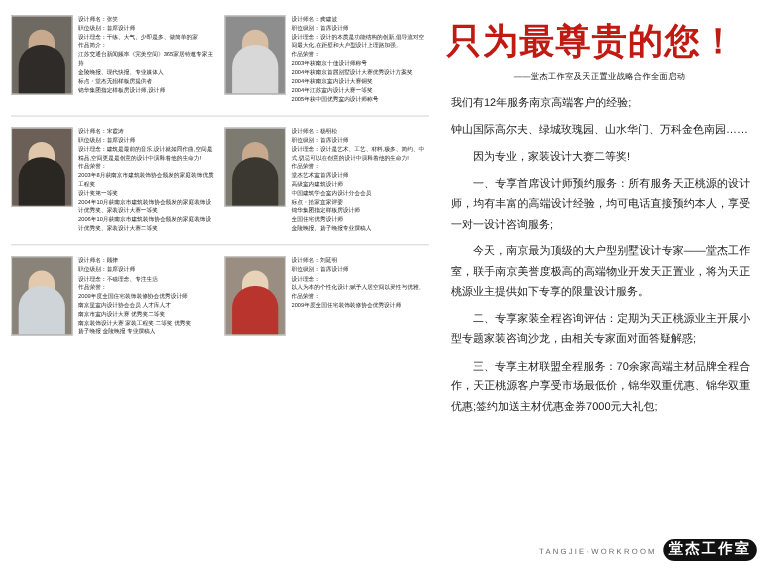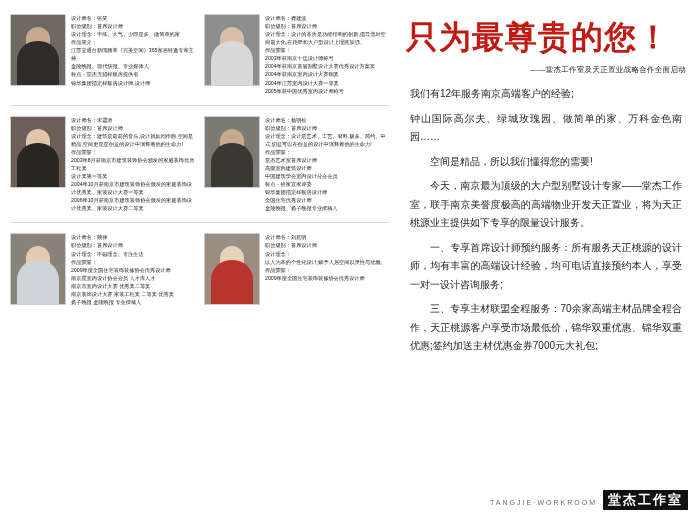--- a/index.html
+++ b/index.html
@@ -126,21 +126,21 @@
     line-height: 1.1;
     margin: 4px 0 2px 2px;
     white-space: nowrap;
   }
   .headline .excl {
     color: #c01a13;
   }
   .subhead {
     font-size: 7.5px;
     color: #222;
-    text-align: right;
+    text-align: center;
     margin: 10px 0 10px 0;
     letter-spacing: 0.3px;
   }
   .body-copy {
     font-size: 10px;
     line-height: 1.85;
     color: #1d1d1d;
     text-align: justify;
     padding: 0 4px 0 6px;
   }
@@ -169,20 +169,21 @@
   }
   .logo-cn {
     background: #111;
     color: #fff;
     font-family: "DejaVu Serif", serif;
     font-size: 13px;
     font-weight: bold;
     padding: 3px 5px 4px 5px;
     letter-spacing: 2px;
     line-height: 1;
+    border-radius: 10px;
   }
   .footer-bar {
     position: absolute;
     left: 0;
     right: 0;
     bottom: 0;
     height: 4px;
     background: #ffffff;
   }
 </style>
@@ -307,24 +308,25 @@
       </div>
 
     </div>
   </div>
 
   <div class="right-panel">
     <div class="headline"><span>只为最尊贵的您</span><span class="excl">！</span></div>
     <div class="subhead">——堂杰工作室及天正置业战略合作全面启动</div>
     <div class="body-copy">
       <p class="noindent">我们有12年服务南京高端客户的经验;</p>
-      <p class="noindent">钟山国际高尔夫、绿城玫瑰园、做简单的家、万科金色南园……</p>
-      <p>空间是精品，所以我们懂得您的需要!</p>
+      <p class="noindent">钟山国际高尔夫、绿城玫瑰园、山水华门、万科金色南园……</p>
+      <p>因为专业，家装设计大赛二等奖!</p>
+      <p>一、专享首席设计师预约服务：所有服务天正桃源的设计师，均有丰富的高端设计经验，均可电话直接预约本人，享受一对一设计咨询服务;</p>
       <p>今天，南京最为顶级的大户型别墅设计专家——堂杰工作室，联手南京美誉度极高的高端物业开发天正置业，将为天正桃源业主提供如下专享的限量设计服务。</p>
-      <p>一、专享首席设计师预约服务：所有服务天正桃源的设计师，均有丰富的高端设计经验，均可电话直接预约本人，享受一对一设计咨询服务;</p>
+      <p>二、专享家装全程咨询评估：定期为天正桃源业主开展小型专题家装咨询沙龙，由相关专家面对面答疑解惑;</p>
       <p>三、专享主材联盟全程服务：70余家高端主材品牌全程合作，天正桃源客户享受市场最低价，锦华双重优惠、锦华双重优惠;签约加送主材优惠金券7000元大礼包;</p>
     </div>
     <div class="logo">
       <div class="logo-en">TANGJIE·WORKROOM</div>
       <div class="logo-cn">堂杰工作室</div>
     </div>
   </div>
 
   <div class="footer-bar"></div>
 </div>

